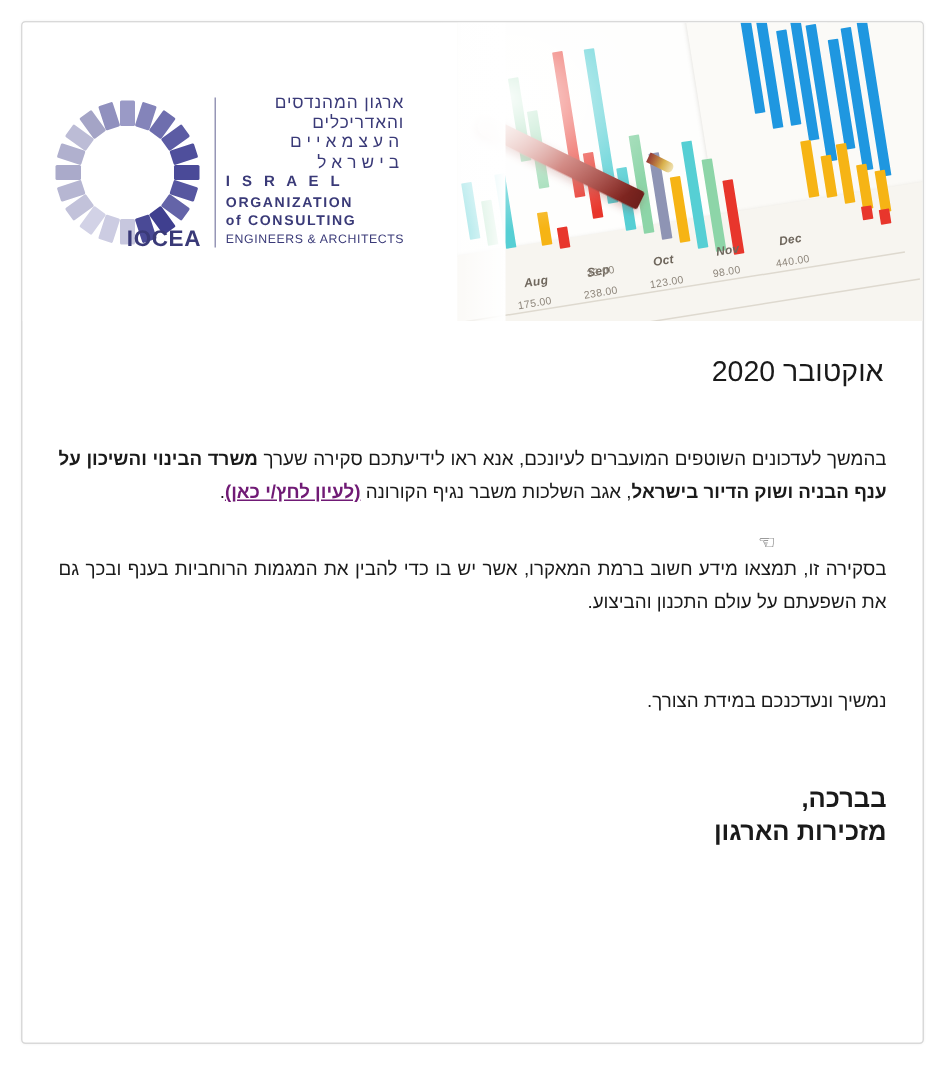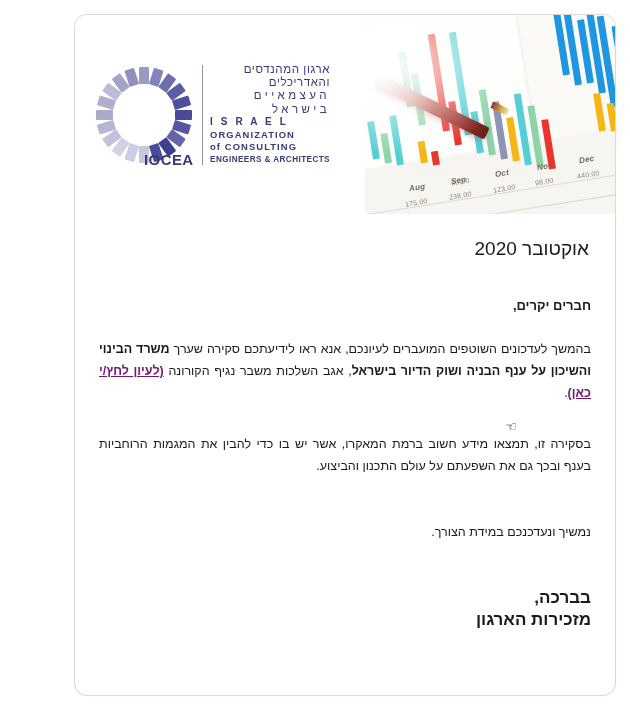--- a/index.html
+++ b/index.html
@@ -12,24 +12,24 @@
   }
   .page{
     position:relative;
     width:630px;height:710px;
     box-sizing:border-box;
     padding:14px;
     background:#ffffff;
   }
   .card{
     position:relative;
-    width:542px;height:682px;
+    width:602px;height:682px;
     box-sizing:border-box;
     border:1px solid #d9d9d9;
-    border-radius:13px;
+    border-radius:3px;
     background:#ffffff;
     box-shadow:0 0 2px rgba(0,0,0,.06);
     overflow:hidden;
   }
 
   
   .banner{
     position:relative;
     height:199px;
     width:100%;
@@ -79,21 +79,21 @@
   .lt-he.sp2{letter-spacing:3.4px;}
   .lt-en{
     color:#3a3a78;
     font-size:10px;
     line-height:12.6px;
     letter-spacing:2.6px;
     white-space:nowrap;
     direction:ltr;text-align:left;
     font-weight:600;
   }
-  .lt-en.small{font-size:8.2px;letter-spacing:.4px;font-weight:700;}
+  .lt-en.small{font-size:8.2px;letter-spacing:.4px;font-weight:400;}
   .lt-en.mid{font-size:9.4px;letter-spacing:1.1px;}
   .iocea-row{
     display:flex;flex-direction:row;align-items:center;gap:5px;
     direction:ltr;
   }
   .iocea-word{
     color:#3a3a78;font-size:15px;font-weight:700;letter-spacing:.4px;
     position:absolute;left:-62px;bottom:-1px;
   }
 
@@ -337,21 +337,20 @@
           </div>
         </div>
         <div class="banner-fade"></div>
       </div>
     </div>
 
     <div class="body">
 
       <div class="date-line">אוקטובר 2020</div>
 
-      <div class="greet">חברים יקרים,</div>
 
       <p class="para justify">
         <span>בהמשך לעדכונים השוטפים המועברים לעיונכם, אנא ראו לידיעתכם סקירה שערך </span><b>משרד הבינוי והשיכון על ענף הבניה ושוק הדיור בישראל</b><span>, אגב השלכות משבר נגיף הקורונה </span><a class="link" href="#">(לעיון לחץ/י כאן)</a><span>.</span>
       </p>
       <div class="hand">☜</div>
 
       <p class="para justify">בסקירה זו, תמצאו מידע חשוב ברמת המאקרו, אשר יש בו כדי להבין את המגמות הרוחביות בענף ובכך גם את השפעתם על עולם התכנון והביצוע.</p>
 
       <div class="spacer-lg"></div>
 

